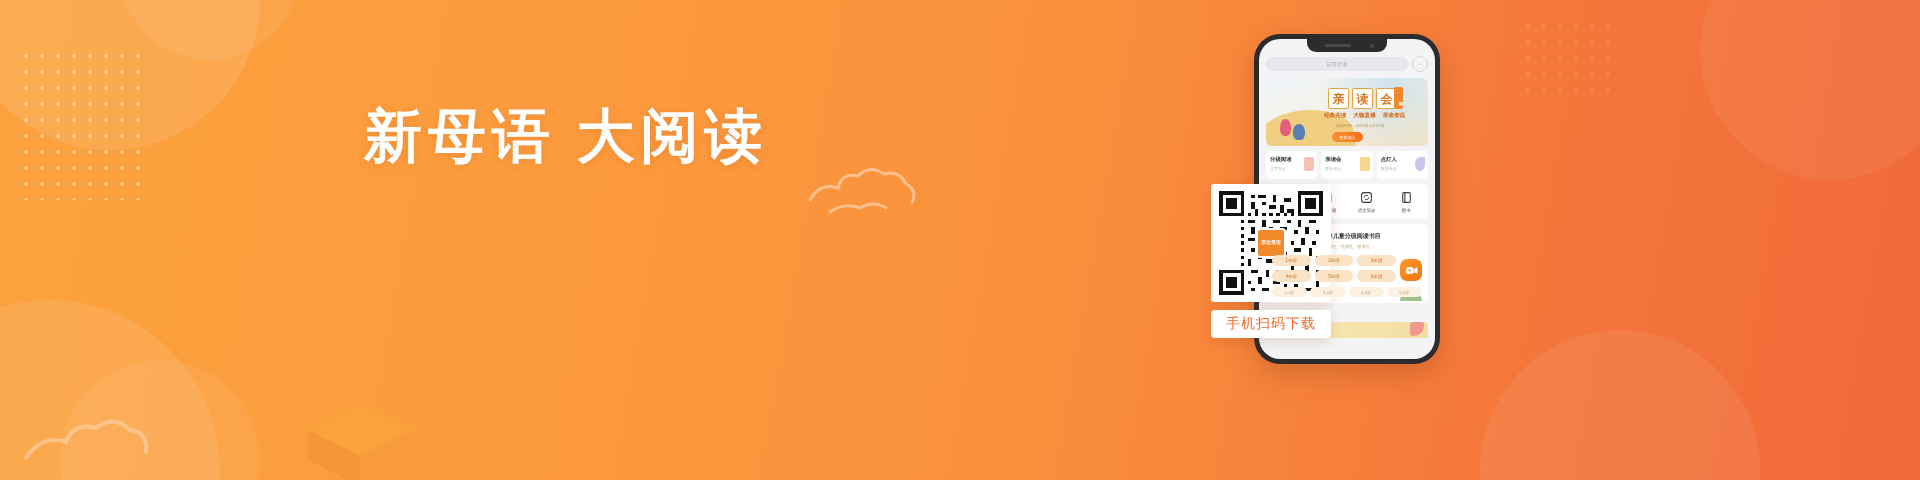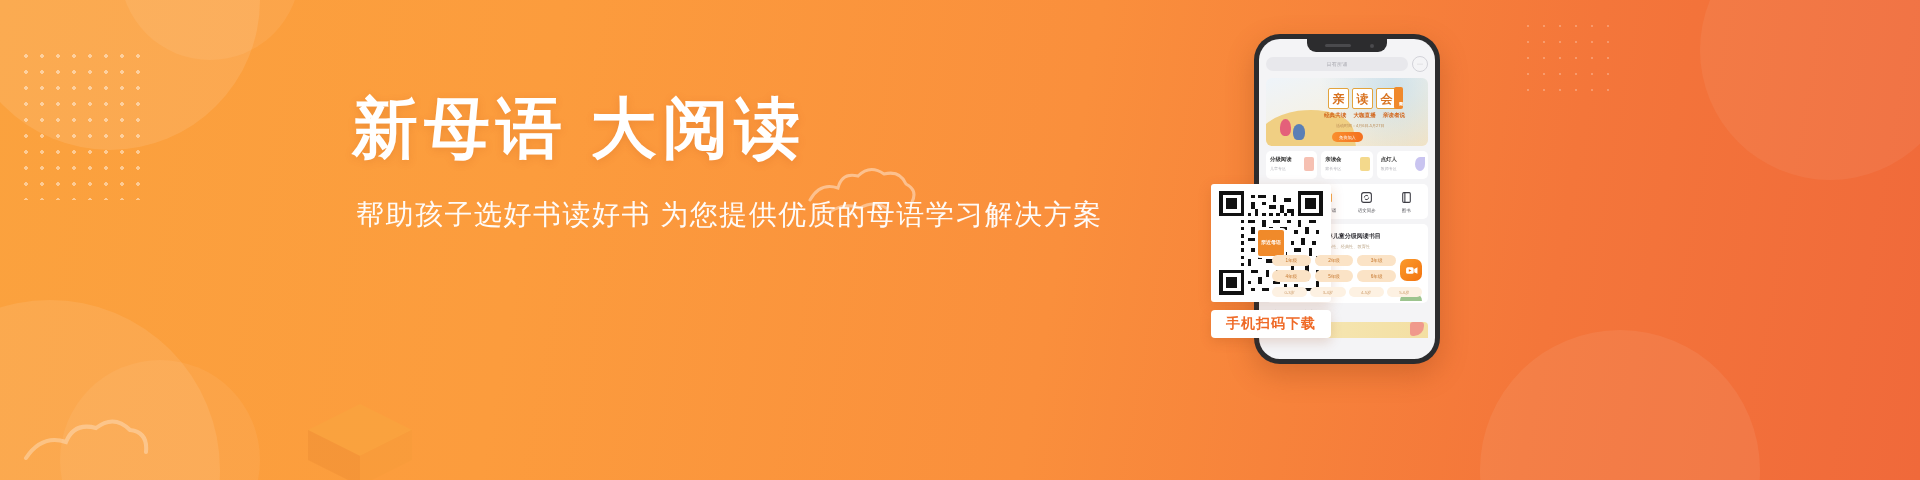--- a/index.html
+++ b/index.html
@@ -78,25 +78,25 @@
   
   .text-block {
     position: absolute;
     left: 352px;
     top: 96px;
     width: 700px;
   }
   .headline {
     color: #ffffff;
     font-family: "Liberation Serif", "DejaVu Serif", serif;
-    font-size: 66px;
+    font-size: 58px;
     font-weight: 700;
     line-height: 1;
     letter-spacing: 6px;
-    margin: 0;
+    margin: 12px;
     white-space: nowrap;
     text-shadow: 0 2px 8px rgba(180,70,20,0.18);
   }
   .subtitle {
     color: #ffffff;
     font-size: 38px;
     font-weight: 400;
     letter-spacing: 2px;
     margin: 56px 0 0 4px;
     white-space: nowrap;
@@ -443,21 +443,21 @@
     top: 310px;
     width: 120px;
     height: 28px;
     background: #ffffff;
     border-radius: 4px;
     display: flex;
     align-items: center;
     justify-content: center;
     color: #ef6a27;
     font-size: 14px;
-    font-weight: 700;
+    font-weight: 400;
     letter-spacing: 1px;
     box-shadow: 0 4px 12px rgba(150,60,15,0.18);
   }
 </style>
 </head>
 <body>
 
 <div class="banner">
 
   <div class="deco circle-tl"></div>
@@ -479,21 +479,20 @@
   </svg>
 
   <svg class="deco cube" viewBox="0 0 120 90">
     <polygon points="8,34 60,8 112,34 60,60" fill="#f6a83f" opacity="0.85"></polygon>
     <polygon points="8,34 60,60 60,90 8,64" fill="#eb8b33" opacity="0.85"></polygon>
     <polygon points="112,34 60,60 60,90 112,64" fill="#f49a3a" opacity="0.85"></polygon>
   </svg>
 
   <div class="text-block">
     <h1 class="headline">新母语 大阅读</h1>
-    <div class="tagline">帮助孩子选好书读好书 为您提供优质的母语学习解决方案</div>
   </div>
 
   <div class="phone">
     <div class="phone-screen">
       <div class="notch">
           <i></i>
           <u></u>
         </div>
 
       <div class="screen-body">

